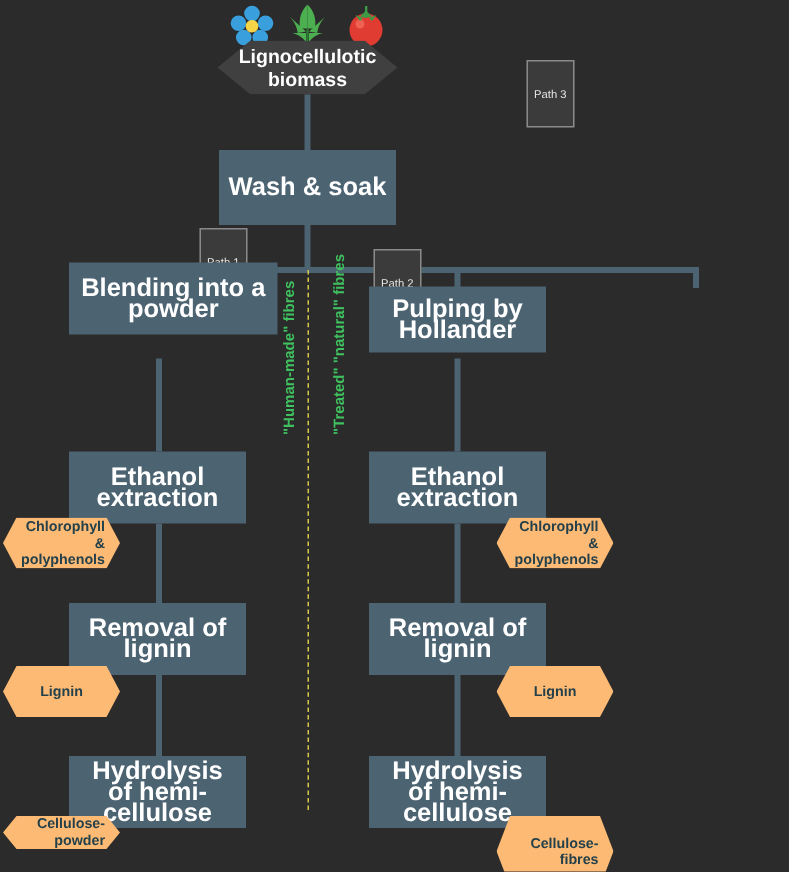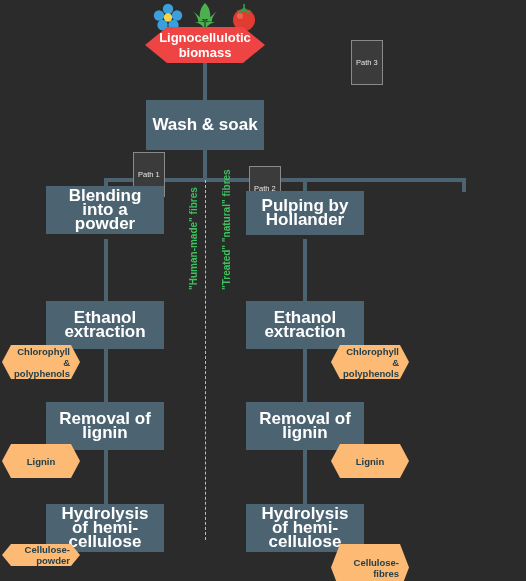--- a/index.html
+++ b/index.html
@@ -44,21 +44,21 @@
     display: flex;
     align-items: center;
     justify-content: center;
     text-align: right;
     box-sizing: border-box;
     padding: 2px 10px;
     clip-path: polygon(9px 0, calc(100% - 9px) 0, 100% 50%, calc(100% - 9px) 100%, 9px 100%, 0 50%);
   }
   .hex-title {
     position: absolute;
-    background: #ef4444;
+    background: #404040;
     color: #ffffff;
     font-weight: bold;
     font-size: 13px;
     line-height: 15px;
     display: flex;
     align-items: center;
     justify-content: center;
     text-align: center;
     box-sizing: border-box;
     padding: 2px 14px;
@@ -163,21 +163,21 @@
   <div class="connector" style="left:462px; top:178px; width:4px; height:14px;"></div>
 
   <div class="pathtag" style="left:133px; top:152px;">Path 1</div>
   <div class="pathtag" style="left:249px; top:166px;">Path 2</div>
 
   <div class="dashline" style="left:205px; top:180px; height:360px;"></div>
 
   <div class="vlabel" style="left:188px; top:290px;">"Human-made" fibres</div>
   <div class="vlabel" style="left:221px; top:290px;">"Treated" "natural" fibres</div>
 
-  <div class="box" style="left:46px; top:186px; width:118px; height:48px;">
+  <div class="box" style="left:46px; top:175px; width:139px; height:48px;">
     <span>Blending into a powder</span>
   </div>
   <div class="connector" style="left:104px; top:239px; width:4px; height:62px;"></div>
 
   <div class="box" style="left:46px; top:301px; width:118px; height:48px;">
     <span>Ethanol extraction</span>
   </div>
   <div class="connector" style="left:104px; top:349px; width:4px; height:53px;"></div>
 
   <div class="box" style="left:46px; top:402px; width:118px; height:48px;">

